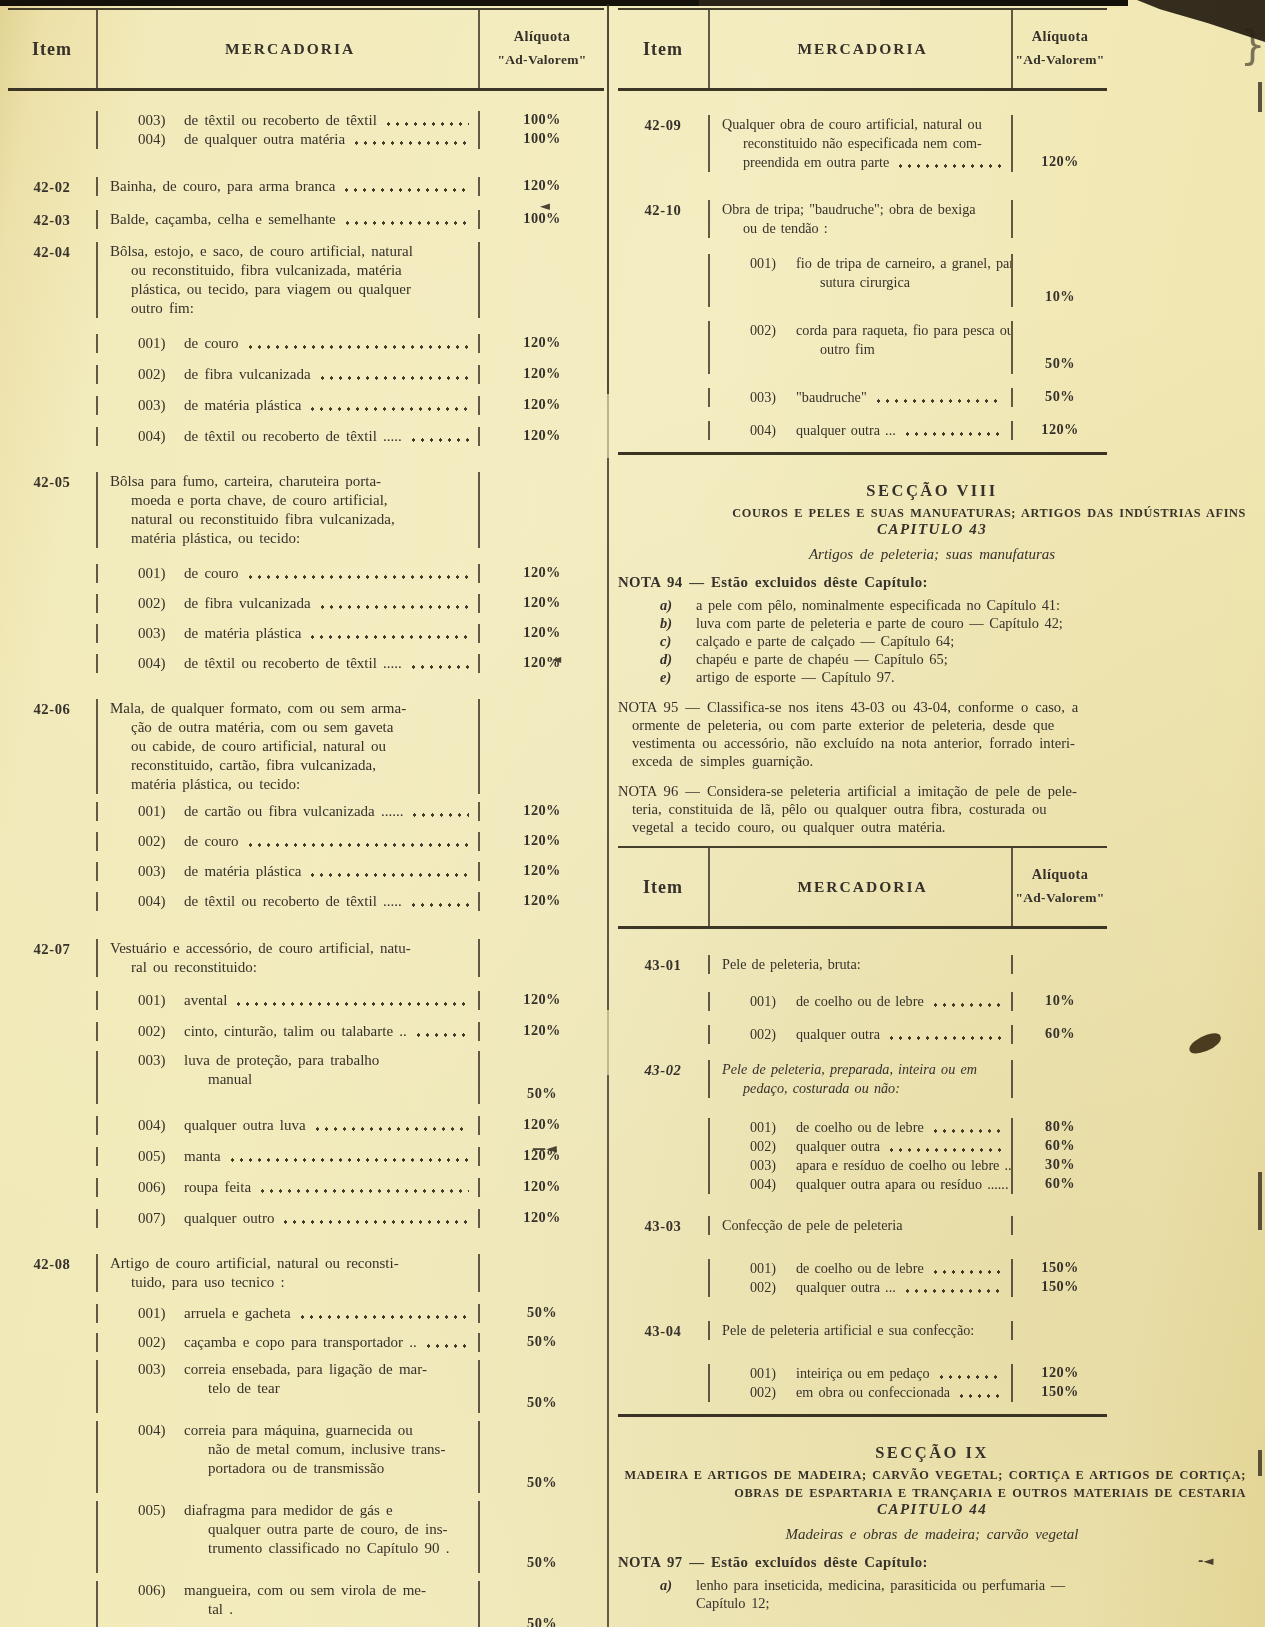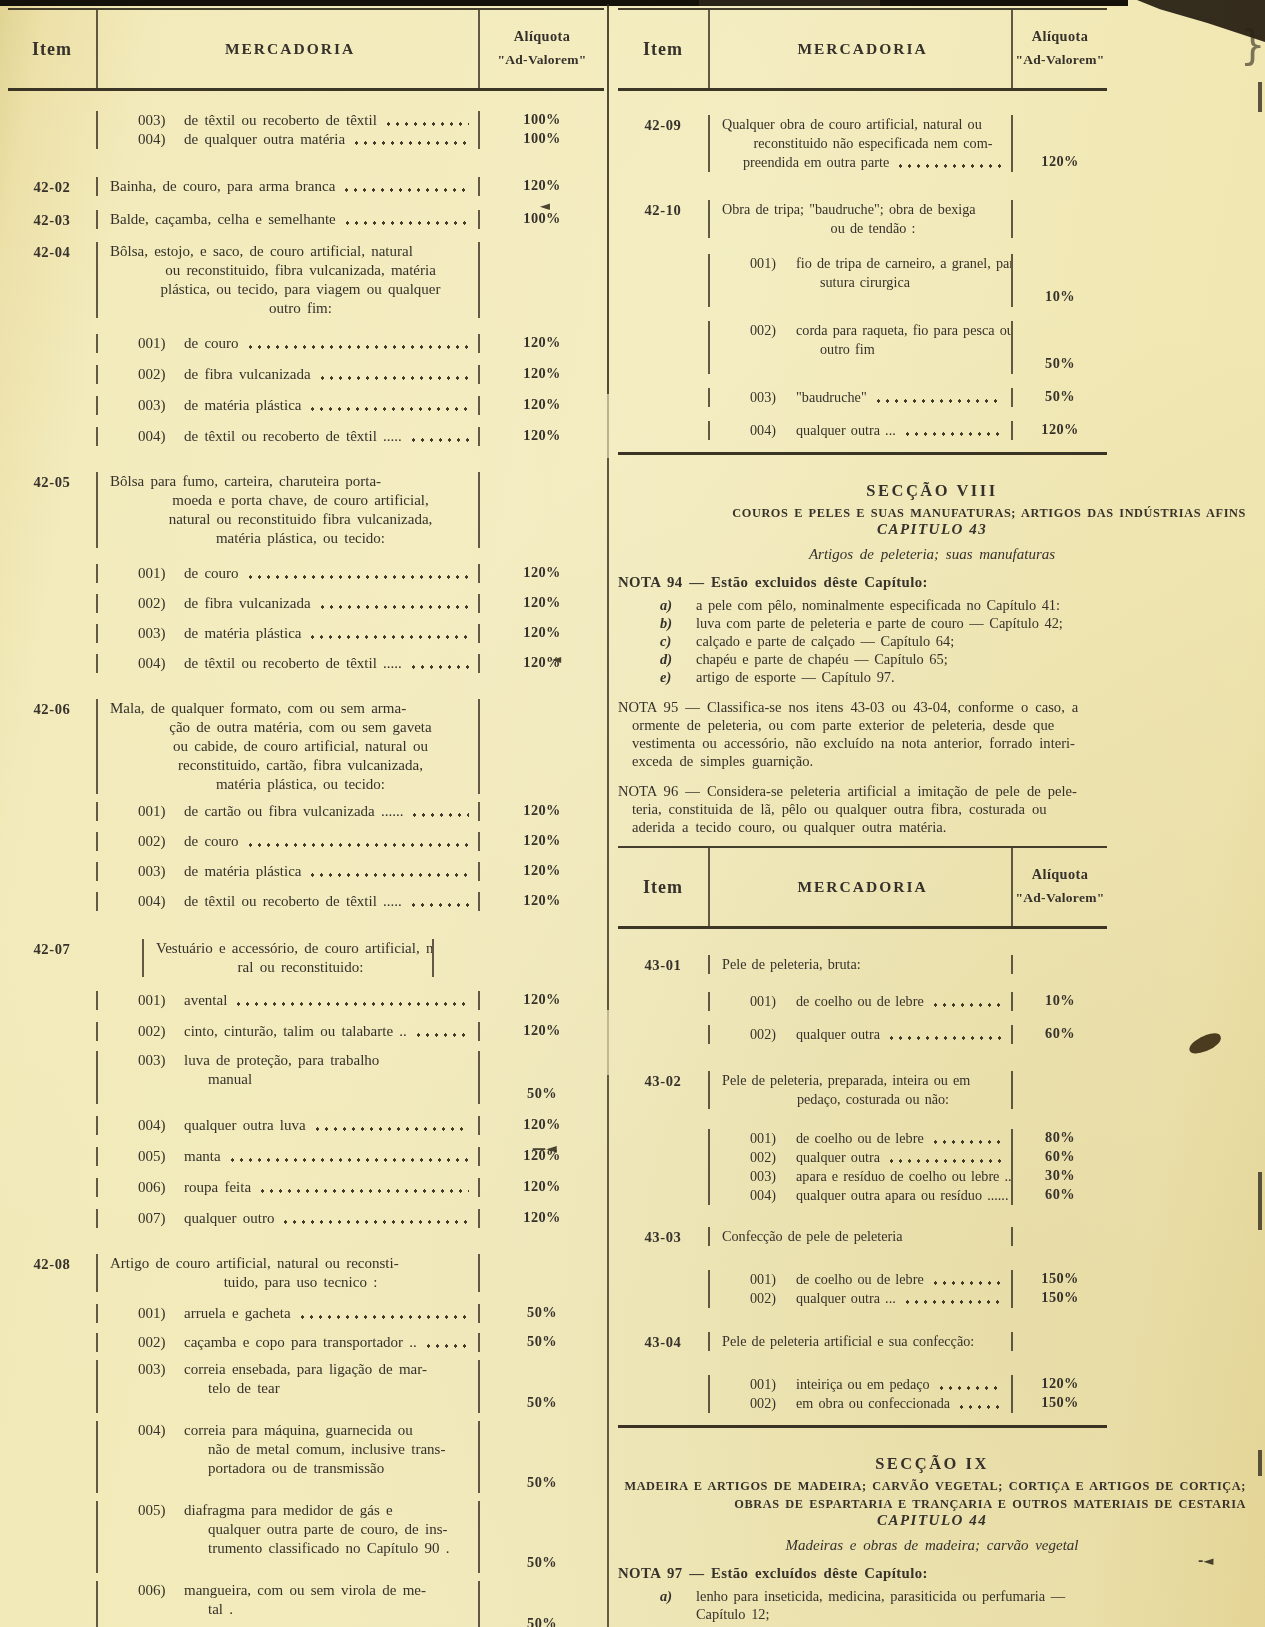--- a/index.html
+++ b/index.html
@@ -27,21 +27,21 @@
   .thead .c-merc{display:flex;align-items:center;justify-content:center;font-weight:bold;letter-spacing:2px;font-size:15.5px;}
   .thead .c-item{font-size:18px;letter-spacing:1px;}
   .thv2{margin-top:7px;font-size:13.5px;letter-spacing:.3px;}
   .c-merc{border-left:2px solid rgba(55,48,33,.78);border-right:2px solid rgba(55,48,33,.78);padding:0 8px 0 12px;overflow:hidden;}
   .c-item{text-align:center;padding-top:1px;}
   .code{font-weight:bold;letter-spacing:.6px;font-size:14.6px;}
   .c-val{display:flex;align-items:flex-end;justify-content:center;font-weight:bold;font-size:14.3px;letter-spacing:.4px;padding-bottom:2px;}
   .line{display:flex;align-items:baseline;line-height:19px;font-size:15px;word-spacing:2.5px;}
   .tbl-right .line{font-size:14.2px;word-spacing:1.6px;}
   .line .txt{white-space:nowrap;}
-  .line.cont{padding-left:21px;justify-content:center;}
+  .line.cont{padding-left:21px;}
   .trow.sub .line{padding-left:28px;}
   .trow.sub .line.cont{padding-left:98px;flex-direction:column;}
   .num{flex:0 0 46px;white-space:nowrap;}
   .dots{flex:1 1 12px;align-self:flex-end;height:6px;margin:0 1px 3px 7px;
         background-image:radial-gradient(circle,rgba(52,45,28,.92) 1.5px,transparent 1.8px);
         background-size:9px 6px;background-repeat:repeat-x;background-position:left bottom;}
   .thick-rule{height:3px;background:rgba(42,36,24,.92);margin-top:12px;}
   
   .sect{width:628px;}
   .sec-title{text-align:center;font-weight:bold;font-size:16.5px;letter-spacing:2.5px;margin-top:26px;line-height:20px;}
@@ -357,21 +357,21 @@
             <div class="line">
               <span class="num">004)</span>
               <span class="txt">de têxtil ou recoberto de têxtil .....</span>
               <span class="dots"></span>
             </div>
           </div>
           <div class="c-val">
             <span>120%</span>
           </div>
         </div>
-        <div class="trow head" style="margin-top: 28px; gap: 46px;">
+        <div class="trow head" style="margin-top: 28px;">
           <div class="c-item"><span class="code">42-07</span></div>
           <div class="c-merc">
             <div class="line">
               <span class="txt">Vestuário e accessório, de couro artificial, natu-</span>
             </div>
             <div class="line cont">
               <span class="txt">ral ou reconstituido:</span>
             </div>
           </div>
           <div class="c-val"></div>
@@ -751,21 +751,21 @@
         </div>
       <div class="npara" id="nota95">
           <div class="nline">NOTA 95 — Classifica-se nos itens 43-03 ou 43-04, conforme o caso, a</div>
           <div class="nline cont">ormente de peleteria, ou com parte exterior de peleteria, desde que</div>
           <div class="nline cont">vestimenta ou accessório, não excluído na nota anterior, forrado interi-</div>
           <div class="nline cont">exceda de simples guarnição.</div>
         </div>
       <div class="npara" id="nota96">
           <div class="nline">NOTA 96 — Considera-se peleteria artificial a imitação de pele de pele-</div>
           <div class="nline cont">teria, constituida de lã, pêlo ou qualquer outra fibra, costurada ou</div>
-          <div class="nline cont">aderida a tecido couro, ou qualquer outra matéria.</div>
+          <div class="nline cont">vegetal a tecido couro, ou qualquer outra matéria.</div>
         </div>
     </div>
 
     <div class="tbl-right" style="margin-top:10px;">
       <div class="trow thead">
         <div class="c-item">Item</div>
         <div class="c-merc">MERCADORIA</div>
         <div class="c-val">
           <span>Alíquota</span>
           <span class="thv2">"Ad-Valorem"</span>
@@ -800,21 +800,21 @@
               <div class="line">
                 <span class="num">002)</span>
                 <span class="txt">qualquer outra</span>
                 <span class="dots"></span>
               </div>
             </div>
             <div class="c-val">
               <span>60%</span>
             </div>
           </div>
-          <div class="trow head" style="margin-top: 27px;">
+          <div class="trow head" style="margin-top: 16px; font-style: italic;">
             <div class="c-item"><span class="code">43-02</span></div>
             <div class="c-merc">
               <div class="line">
                 <span class="txt">Pele de peleteria, preparada, inteira ou em</span>
               </div>
               <div class="line cont">
                 <span class="txt">pedaço, costurada ou não:</span>
               </div>
             </div>
             <div class="c-val"></div>

